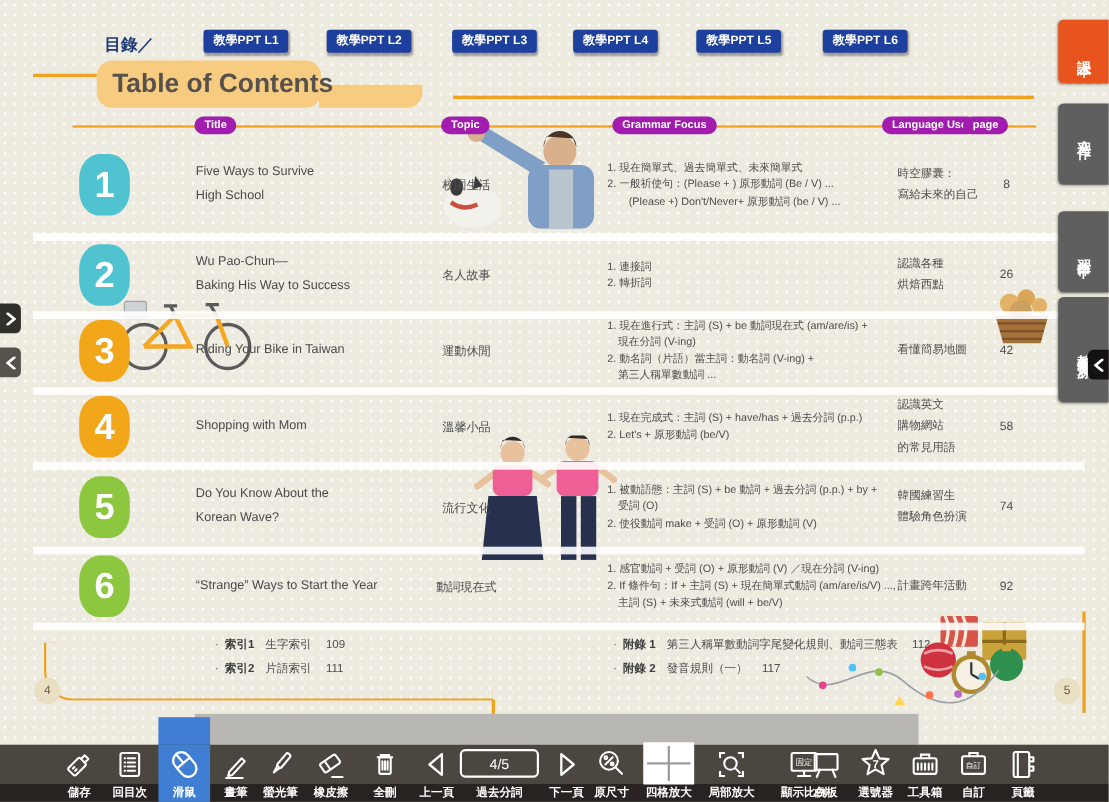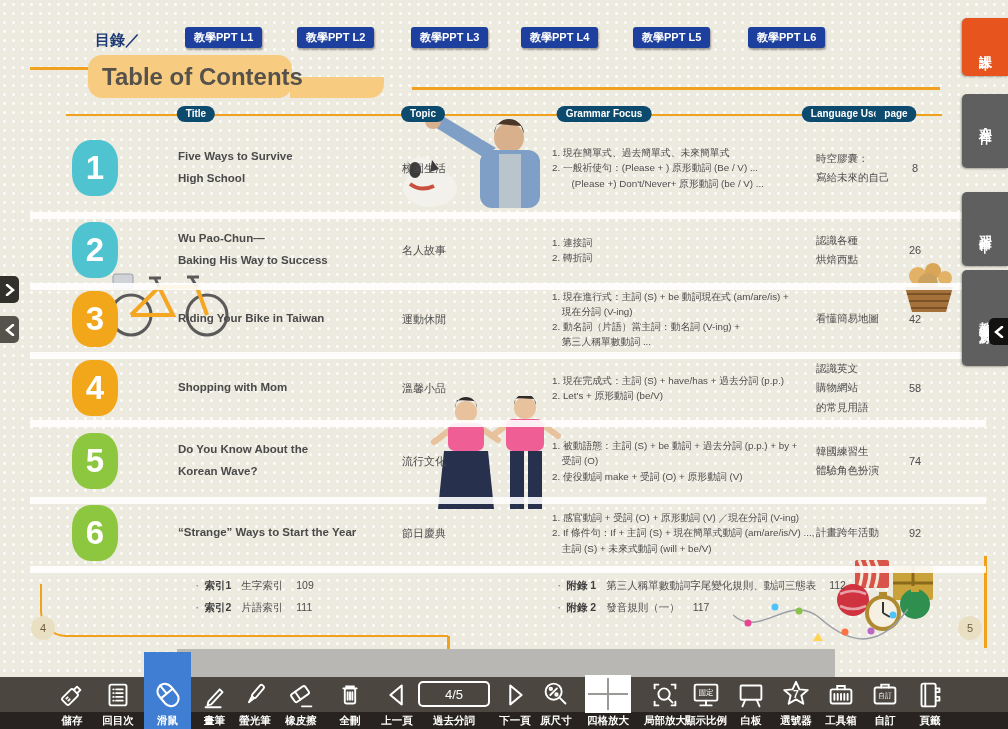--- a/index.html
+++ b/index.html
@@ -21,31 +21,31 @@
     box-shadow:1px 2px 2px rgba(0,0,0,.35); z-index:5; cursor:pointer; white-space:nowrap;
   }
   .title-band{ left:88px; top:55px; width:204px; height:43px; background:#f7cc80;
     border-radius:14px; display:flex; align-items:center; padding-left:14px;
     font-size:24px; font-weight:bold; color:#56514b; z-index:4; white-space:nowrap;}
   .title-tail{ left:290px; top:77px; width:94px; height:21px; background:#f7cc80;
     border-radius:0 0 14px 0; z-index:3;}
   .hline{ background:#f0a11e; z-index:2;}
 
   
-  .col-pill{ top:106px; transform:translateX(-50%); background:#0c4a6e; color:#fff;
+  .col-pill{ top:106px; transform:translateX(-50%); background:#a21caf; color:#fff;
     font-size:10px; font-weight:bold; padding:2px 9px 3px; border-radius:10px; z-index:6; white-space:nowrap;}
 
   
   .row{ left:0; width:1008px; z-index:4;}
   .badge{ position:absolute; left:72px; top:50%; transform:translateY(-50%);
     width:46px; height:56px; border-radius:40%;
     color:#fff; font-size:33px; font-weight:bold; display:flex; align-items:center; justify-content:center;}
   .cell{ position:absolute; top:0; height:100%; display:flex; flex-direction:column; justify-content:center;
     white-space:pre-wrap; color:#4d4d4d;}
-  .cell.title   { left:178px; width:205px; font-weight:bold; font-size:11.5px; line-height:1.9; color:#4a4a4a;}
+  .cell.title   { left:178px; width:205px; font-weight:normal; font-size:11.5px; line-height:1.9; color:#4a4a4a;}
   .cell.topic   { left:383px; width:82px;  font-size:11px; text-align:center;}
   .cell.grammar { left:552px; width:288px; font-size:9.8px; line-height:1.55;}
   .cell.language{ left:816px; width:92px;  font-size:10.5px; line-height:1.85;}
   .cell.pagenum { left:894px; width:42px;  font-size:11px; text-align:center;}
   .rowsep{ left:30px; width:956px; height:7px; background:#fff; opacity:.9; z-index:3;}
 
   
   .idx{ position:absolute; font-size:10.5px; color:#4d4d4d; white-space:nowrap; z-index:4;}
   .idx .b{ margin-right:6px; font-size:9px; vertical-align:1px;}
   .idx .lab{ font-weight:bold; margin-right:10px; color:#3f3f3f;}
@@ -248,21 +248,21 @@
 2. 使役動詞 make + 受詞 (O) + 原形動詞 (V)</div>
   <div class="cell language">韓國練習生
 體驗角色扮演</div>
   <div class="cell pagenum">74</div>
 </div>
 <div class="abs rowsep" style="top:497px"></div>
 
 <div class="abs row" style="top:501px;height:64px">
   <div class="badge" style="background: rgb(141, 198, 63);">6</div>
   <div class="cell title">“Strange” Ways to Start the Year</div>
-  <div class="cell topic">節日慶典</div>
+  <div class="cell topic">動詞現在式</div>
   <div class="cell grammar">1. 感官動詞 + 受詞 (O) + 原形動詞 (V) ／現在分詞 (V-ing)
 2. If 條件句：If + 主詞 (S) + 現在簡單式動詞 (am/are/is/V) ...,
 　主詞 (S) + 未來式動詞 (will + be/V)</div>
   <div class="cell language">計畫跨年活動</div>
   <div class="cell pagenum">92</div>
 </div>
 <div class="abs rowsep" style="top:566px"></div>
 
 <div class="idx" style="left:196px;top:578px">
   <span class="b">‧</span><span class="lab">索引1</span><span>生字索引</span><span class="pg">109</span>
@@ -425,21 +425,21 @@
 <div class="abs tb-cell" style="left:642px;width:46px">
   <div class="tb-ic">
       <svg class="ic" width="34" height="34" viewBox="0 0 36 36" fill="none" stroke="#fff" stroke-width="2" stroke-linecap="round">
         <path d="M7 11V7h4M25 7h4v4M29 25v4h-4M11 29H7v-4"></path>
         <circle cx="17" cy="17" r="6"></circle>
         <path d="M21.5 21.5 26 26"></path>
       </svg>
     </div>
   <div class="tb-lb">局部放大</div>
 </div>
-<div class="abs tb-cell" style="left:682px;width:48px">
+<div class="abs tb-cell" style="left:707px;width:48px">
   <div class="tb-ic">
       <svg class="ic" width="34" height="34" viewBox="0 0 36 36" fill="none" stroke="#fff" stroke-width="2" stroke-linecap="round">
         <rect x="6" y="7" width="24" height="17" rx="1.5"></rect>
         <path d="M18 24v4M12 29h12"></path>
         <text x="18" y="18.5" font-size="8" fill="#fff" stroke="none" text-anchor="middle">固定</text>
       </svg>
     </div>
   <div class="tb-lb">顯示比例</div>
 </div>
 <div class="abs tb-cell" style="left:728px;width:46px">

